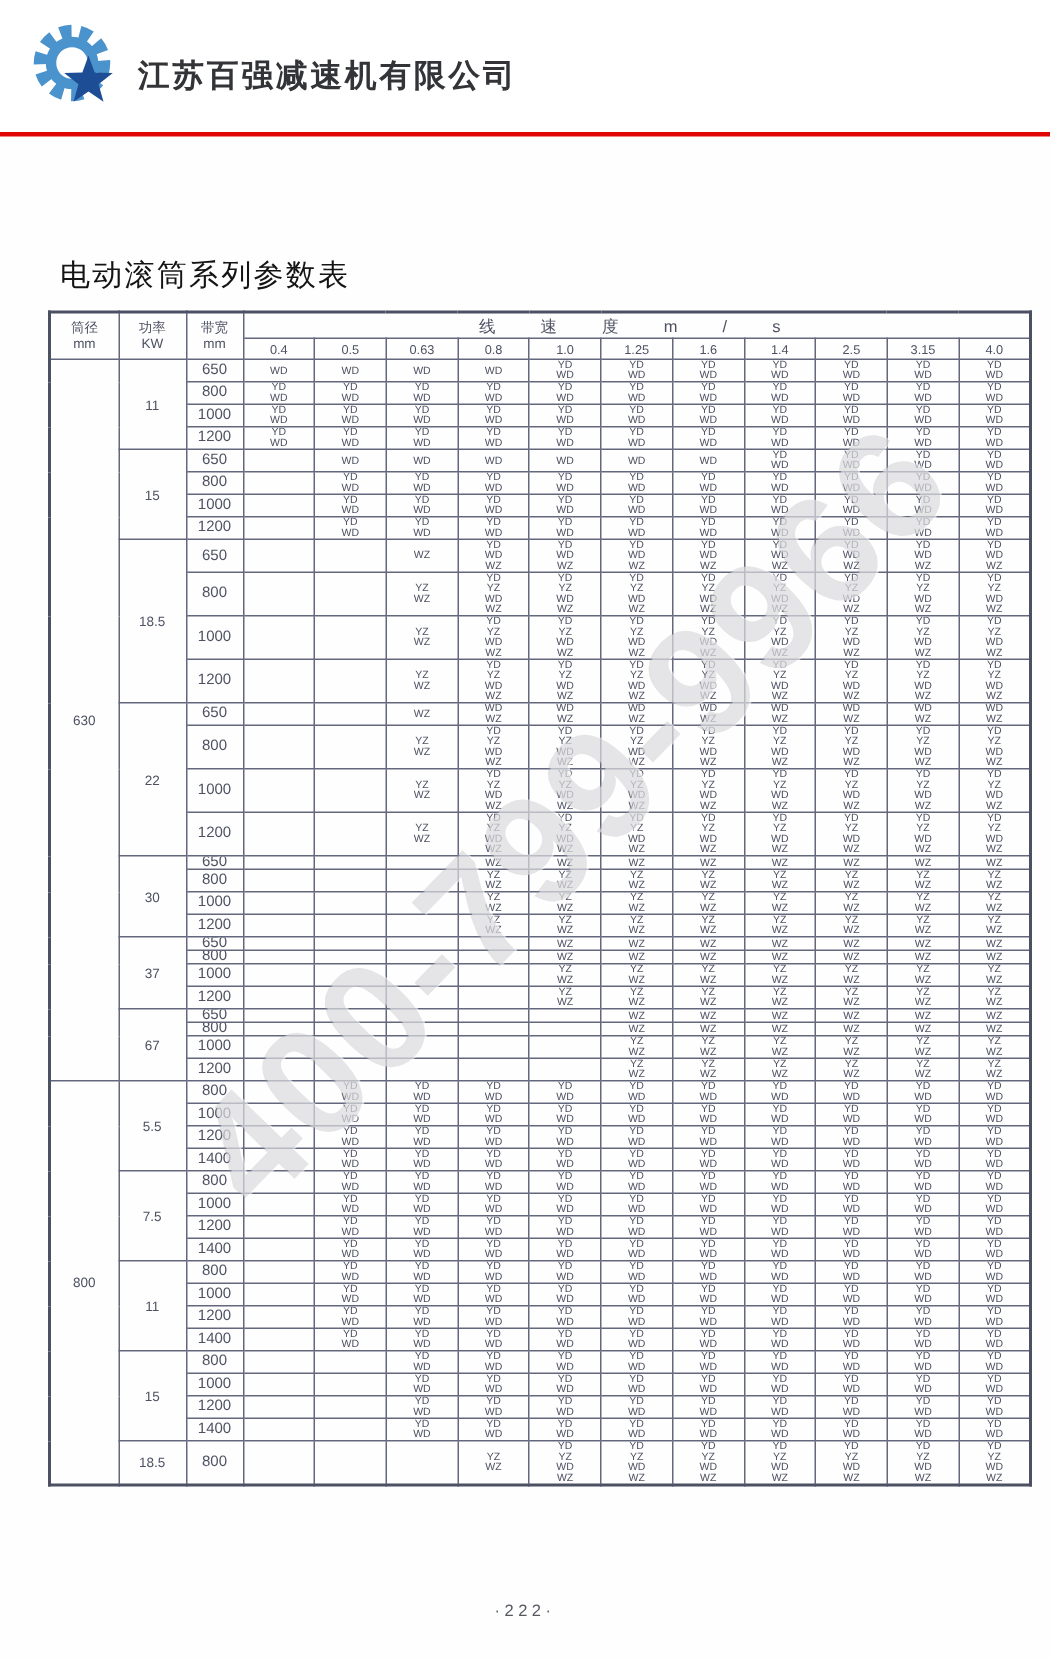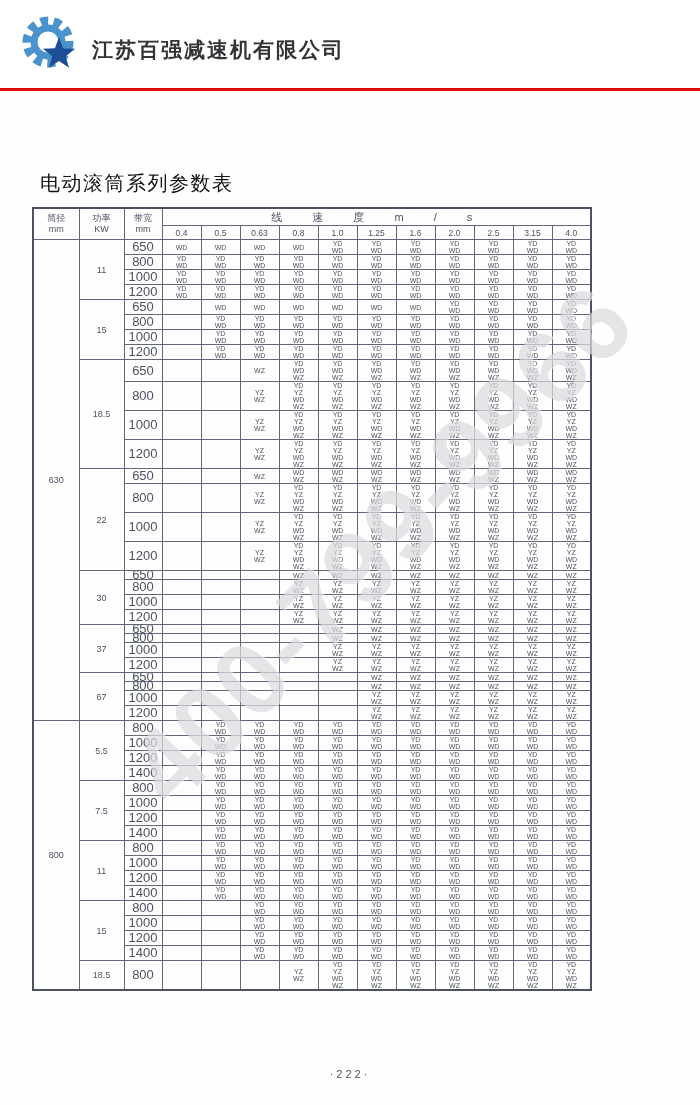--- a/index.html
+++ b/index.html
@@ -9,28 +9,28 @@
   
   .hdr{position:absolute;top:0;left:0;width:700px;height:88px;background:#ffffff;border-bottom:3px solid #e00606;}
   .logo{position:absolute;left:20px;top:14px;}
   .company{position:absolute;left:92px;top:36px;font-size:21px;font-weight:bold;color:#333438;letter-spacing:2px;text-align:center;}
   .hotline{position:absolute;left:386px;top:46px;font-size:18px;font-weight:bold;color:#e30000;letter-spacing:1px;}
 
   
   .title{position:absolute;left:40px;top:170px;font-size:20px;font-weight:normal;color:#141414;letter-spacing:1.5px;}
 
   
-  table.params{position:absolute;left:32px;top:207px;width:560px;border-collapse:collapse;table-layout:fixed;border:2px solid #4c5063;}
+  table.params{position:absolute;left:32px;top:207px;width:656px;border-collapse:collapse;table-layout:fixed;border:2px solid #4c5063;}
   table.params td,table.params th{border:1px solid #62677c;color:#4d5162;font-weight:normal;text-align:center;vertical-align:middle;padding:0;overflow:hidden;}
   th.corner{font-size:9px;line-height:11px;}
   th.corner span{display:block;}
   th.speedband{font-size:11px;height:16px;letter-spacing:9px;word-spacing:9px;color:#4d5162;}
   th.speedval{font-size:8.5px;height:13px;}
   td.diam,td.power{font-size:9px;color:#4d5162;}
-  td.bw{font-size:13px;line-height:8px;padding:1px 0;}
+  td.bw{font-size:10px;line-height:8px;padding:1px 0;}
   td.cell{font-size:7px;line-height:7px;padding:1px 0;}
   td.cell span{display:block;}
 
   
   .watermark{position:absolute;left:105px;top:745px;transform:rotate(-46deg);transform-origin:0 0;
     font-size:104px;font-weight:bold;white-space:nowrap;letter-spacing:2px;
     color:rgba(168,168,176,0.30);text-shadow:1px 1px 0 rgba(255,255,255,0.6);pointer-events:none;}
 
   
   .footer{position:absolute;left:0;top:1068px;width:700px;text-align:center;font-size:11px;color:#55575f;letter-spacing:3px;}
@@ -86,21 +86,21 @@
         <th class="speedband" colspan="11">线 速 度 m / s</th>
       </tr>
       <tr>
         <th class="speedval">0.4</th>
         <th class="speedval">0.5</th>
         <th class="speedval">0.63</th>
         <th class="speedval">0.8</th>
         <th class="speedval">1.0</th>
         <th class="speedval">1.25</th>
         <th class="speedval">1.6</th>
-        <th class="speedval">2.0</th>
+        <th class="speedval">1.4</th>
         <th class="speedval">2.5</th>
         <th class="speedval">3.15</th>
         <th class="speedval">4.0</th>
       </tr>
     </thead>
     <tbody>
         <tr>
           <td class="diam" rowspan="28">630</td>
           <td class="power" rowspan="4">11</td>
           <td class="bw">650</td>

